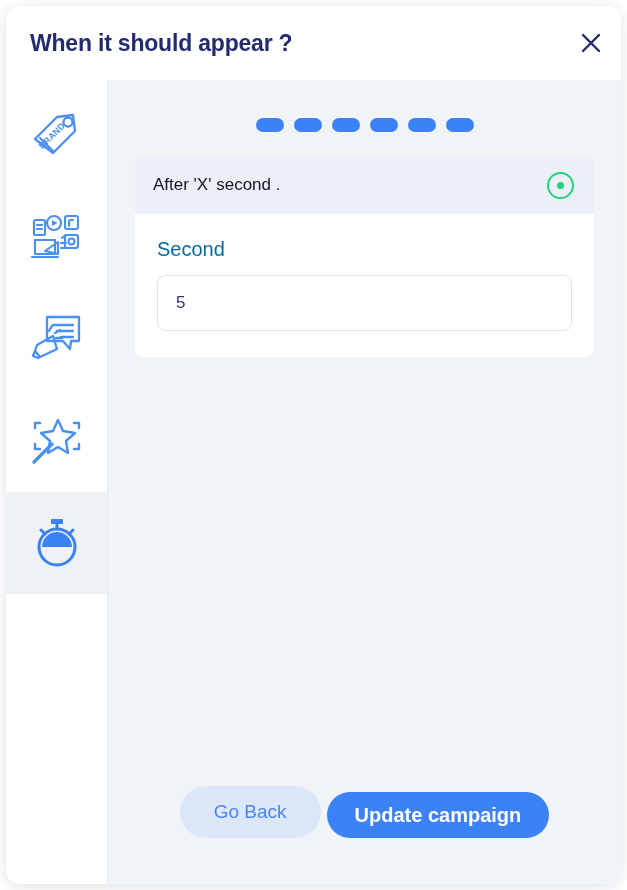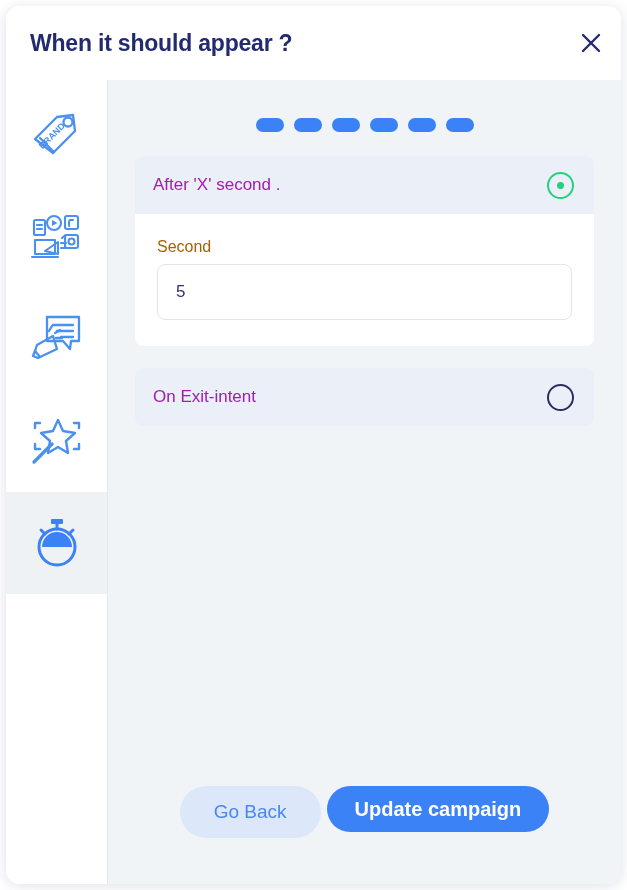--- a/index.html
+++ b/index.html
@@ -135,21 +135,21 @@
     padding: 0 20px 0 18px;
     box-sizing: border-box;
     cursor: pointer;
   }
   .option-group.expanded .option-head {
     border-bottom-left-radius: 0;
     border-bottom-right-radius: 0;
   }
   .option-label {
     font-size: 17px;
-    color: #a21caf;
+    color: #0f172a;
   }
 
   .radio {
     width: 27px;
     height: 27px;
     border-radius: 50%;
     box-sizing: border-box;
     display: flex;
     align-items: center;
     justify-content: center;
@@ -170,43 +170,43 @@
     border: 2px solid #2a2f63;
   }
 
   .option-panel {
     background: #ffffff;
     padding: 24px 22px 26px 22px;
     border-bottom-left-radius: 6px;
     border-bottom-right-radius: 6px;
   }
   .field-label {
-    font-size: 16px;
-    color: #a16207;
-    margin-bottom: 8px;
+    font-size: 20px;
+    color: #0369a1;
+    margin-bottom: 14px;
   }
   .text-input {
     width: 100%;
     height: 56px;
     box-sizing: border-box;
     border: 1px solid #dfe4ee;
     border-radius: 8px;
     background: #ffffff;
     font-family: "Liberation Sans", sans-serif;
     font-size: 17px;
     color: #2f3473;
     padding: 0 18px;
     outline: none;
   }
 
   
   .footer {
     margin-top: auto;
     display: flex;
-    align-items: flex-start;
+    align-items: flex-end;
     justify-content: center;
     gap: 6px;
     padding-bottom: 46px;
   }
   .btn {
     border: none;
     font-family: "Liberation Sans", sans-serif;
     cursor: pointer;
     border-radius: 26px;
     white-space: nowrap;
@@ -338,26 +338,20 @@
           <div class="option-head">
             <span class="option-label">After 'X' second .</span>
             <span class="radio on"></span>
           </div>
           <div class="option-panel">
             <div class="field-label">Second</div>
             <input class="text-input" type="text" value="5" style="">
           </div>
         </div>
 
-        <div class="option-group">
-          <div class="option-head">
-            <span class="option-label">On Exit-intent</span>
-            <span class="radio off"></span>
-          </div>
-        </div>
 
       </div>
 
       <div class="footer">
         <button class="btn btn-back">Go Back</button>
         <button class="btn btn-primary">Update campaign</button>
       </div>
 
     </div>
   </div>

